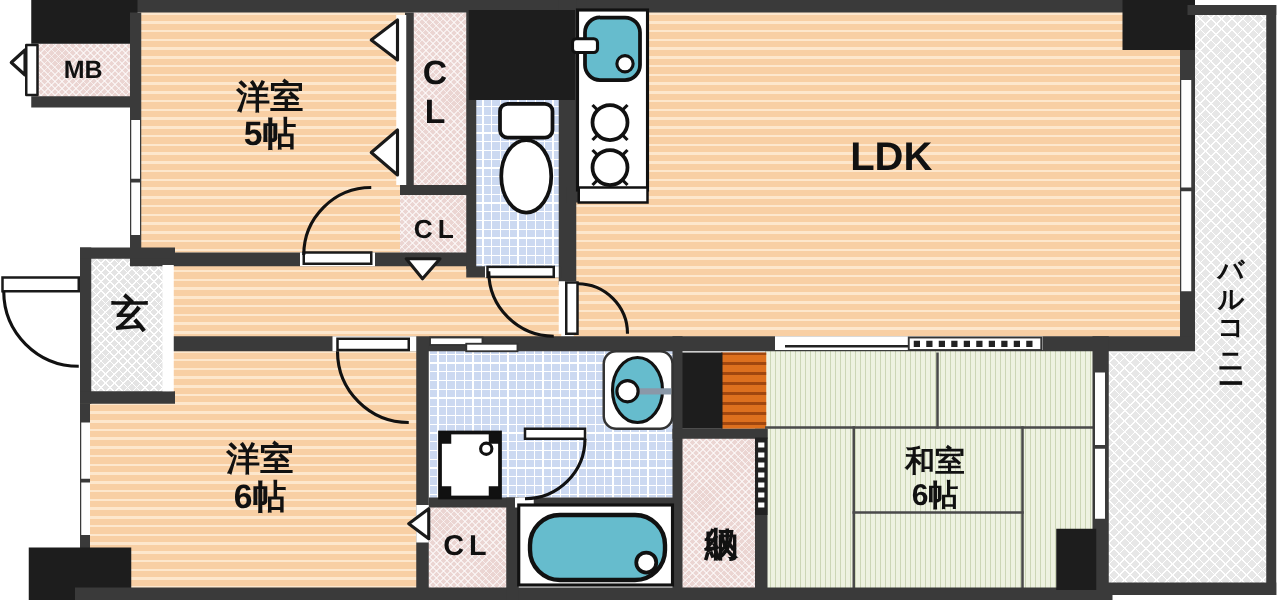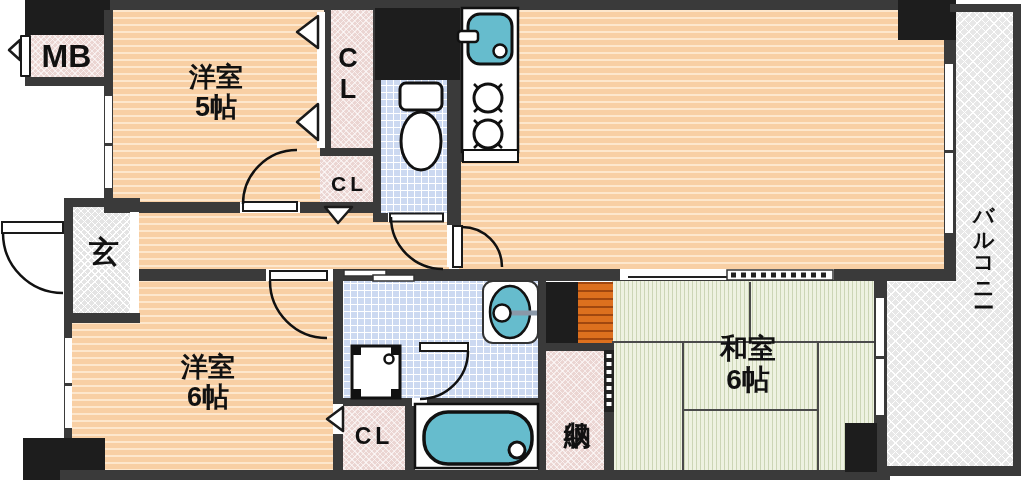--- a/index.html
+++ b/index.html
@@ -190,48 +190,49 @@
       <rect x="373" y="275" width="41" height="6" fill="#fff" stroke="#333" stroke-width="1.5"></rect>
       <rect x="620" y="269" width="214" height="11" fill="#fff"></rect>
       <line x1="628" y1="277" x2="727" y2="277" stroke="#222" stroke-width="2"></line>
       <rect x="727" y="270" width="106" height="10" fill="#fff" stroke="#333" stroke-width="1.5"></rect>
       <line x1="731" y1="275" x2="829" y2="275" stroke="#222" stroke-width="5" stroke-dasharray="5 5"></line>
       <rect x="604" y="350" width="10" height="62" fill="#222"></rect>
       <line x1="609" y1="354" x2="609" y2="408" stroke="#fff" stroke-width="5" stroke-dasharray="4 4"></line>
     </g>
   </svg>
 
-  <div class="lbl" style="left:28px;top:35px;width:77px;height:43px;font-size:32px">MB</div>
+  <div class="lbl" style="left:28px;top:35px;width:77px;height:43px;font-size:20px">MB</div>
 
   <div class="lbl" style="left:130px;top:42px;width:172px;height:100px;font-size:27px">
     <span>洋室</span>
     <span>5帖</span>
   </div>
 
   <div class="lbl" style="left:330px;top:26px;width:36px;height:95px;font-size:27px">
     <span>C</span>
     <span>L</span>
   </div>
 
   <div class="lbl" style="left:320px;top:168px;width:58px;height:32px;font-size:21px;letter-spacing:4px">CL</div>
 
   <div class="lbl" style="left:613px;top:80px;width:200px;height:92px">
+    <span style="font-size:32px">LDK</span>
   </div>
 
   <div class="lbl vert" style="left:963px;top:155px;width:42px;height:180px;font-size:21px;letter-spacing:2px">バルコニー</div>
 
   <div class="lbl" style="left:80px;top:232px;width:48px;height:40px;font-size:30px">玄</div>
 
   <div class="lbl" style="left:120px;top:332px;width:176px;height:100px;font-size:27px">
     <span>洋室</span>
     <span>6帖</span>
   </div>
 
   <div class="lbl" style="left:341px;top:420px;width:66px;height:34px;font-size:23px;letter-spacing:4px">CL</div>
 
   <div class="lbl vert" style="left:558px;top:330px;width:38px;height:140px;font-size:27px">収納</div>
 
-  <div class="lbl" style="left:660px;top:316px;width:176px;height:96px;font-size:28px">
+  <div class="lbl" style="left:660px;top:336px;width:176px;height:96px;font-size:24px">
     <span>和室</span>
     <span>6帖</span>
   </div>
 
 </div>
 
 </body></html>

